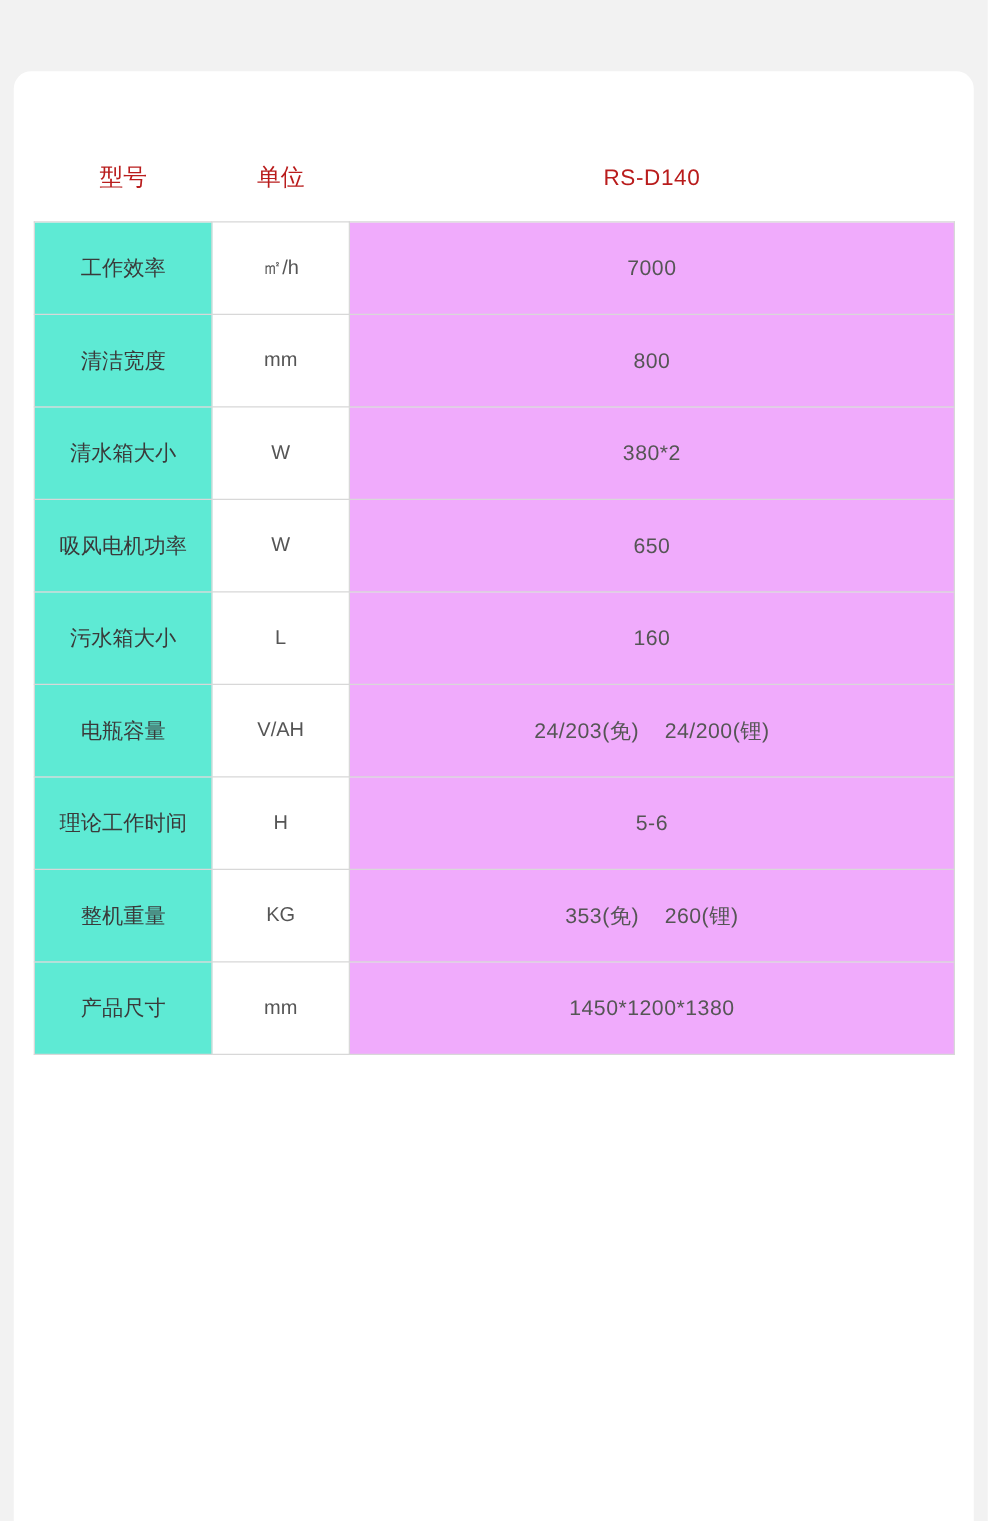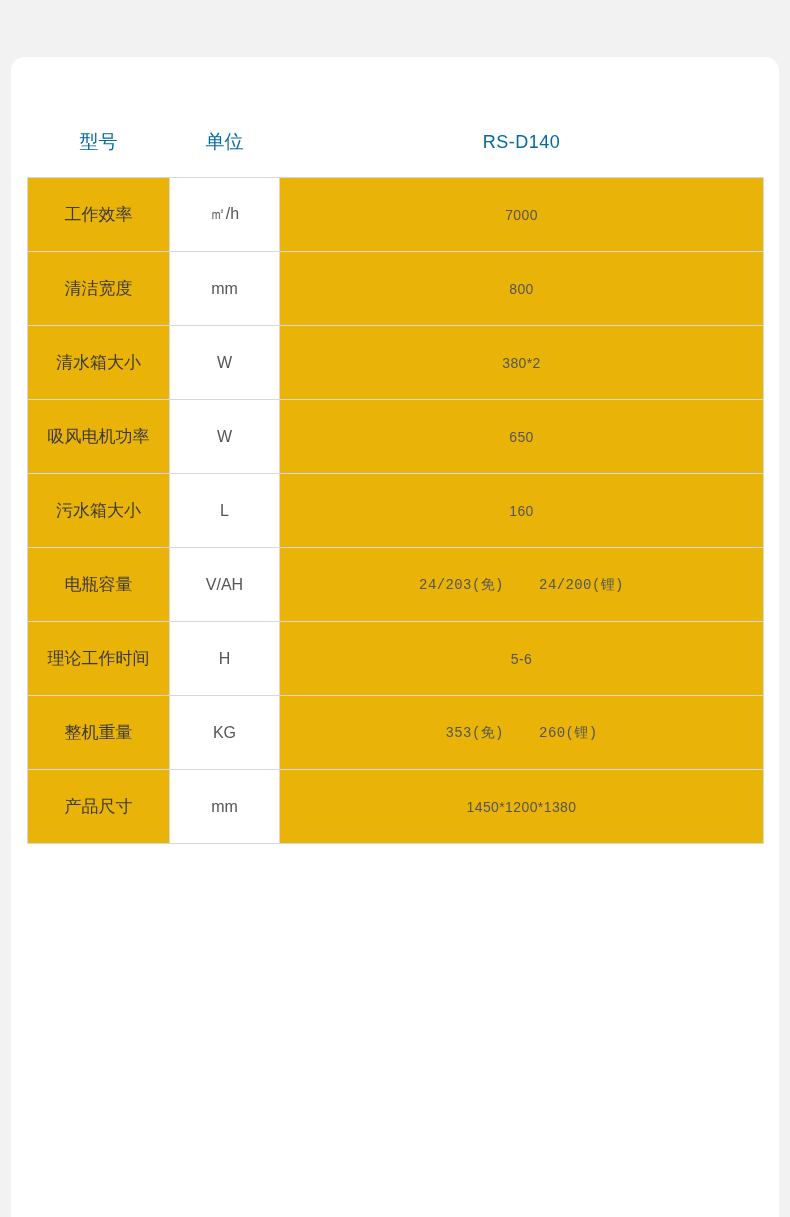--- a/index.html
+++ b/index.html
@@ -34,21 +34,21 @@
     border-collapse: collapse;
     width: 736px;
     table-layout: fixed;
   }
   table.spec-table col.c0 { width: 142px; }
   table.spec-table col.c1 { width: 110px; }
   table.spec-table col.c2 { width: 484px; }
 
   table.spec-table thead th {
     font-weight: normal;
-    color: #0369a1;
+    color: #b91c1c;
     font-size: 19px;
     padding: 10px 0 22px 0;
     text-align: center;
     border: none;
     background: transparent;
   }
   table.spec-table thead th.model-head {
     font-size: 18px;
     letter-spacing: 0.5px;
   }
@@ -57,37 +57,36 @@
     height: 71px;
     text-align: center;
     vertical-align: middle;
     color: #4a4a4a;
     font-size: 17px;
     background: #fbfbfb;
   }
   table.spec-table tbody td.label-cell {
     font-size: 17px;
     color: #3a3a3a;
-    background: #eab308;
+    background: #5eead4;
   }
   table.spec-table tbody td.unit-cell {
     font-size: 16px;
     color: #555555;
     background: #ffffff;
   }
   table.spec-table tbody td.value-cell {
-    font-size: 14px;
+    font-size: 17px;
     color: #555555;
-    background: #eab308;
+    background: #f0abfc;
     letter-spacing: 0.4px;
   }
   .value-inner {
     display: inline-block;
     white-space: pre;
-    font-family: Liberation Mono, monospace;
   }
 </style>
 </head>
 <body>
 
 <div class="page-card">
   <div class="spec-table-wrap">
     <table class="spec-table">
       <colgroup>
         <col class="c0">

